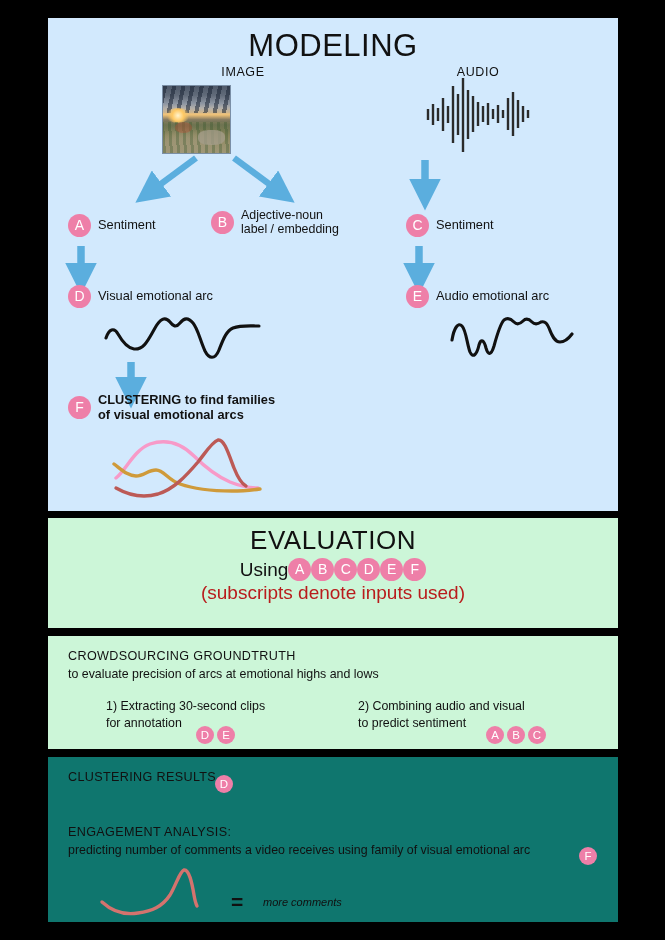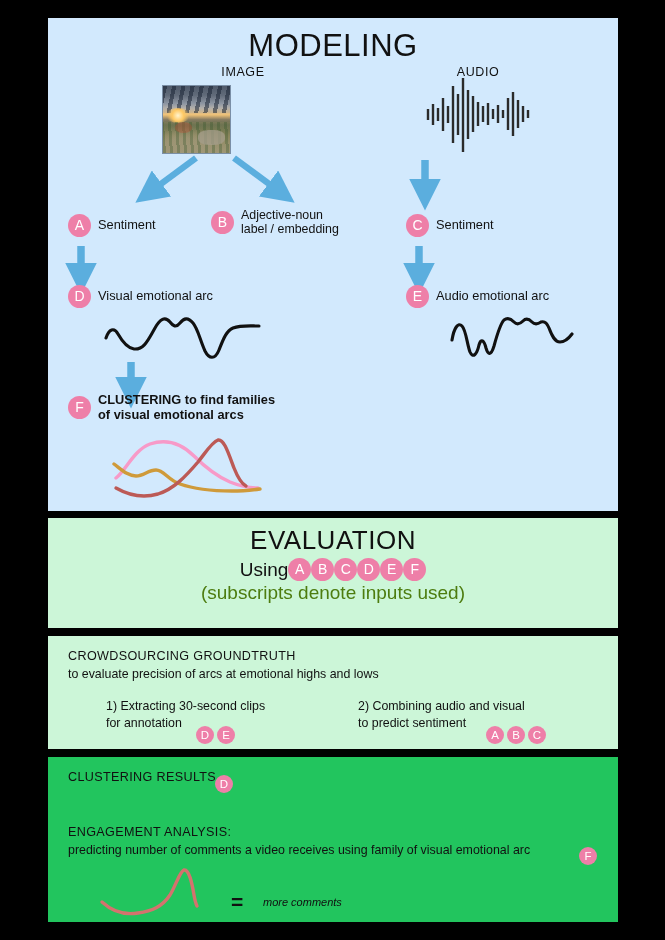--- a/index.html
+++ b/index.html
@@ -5,21 +5,21 @@
   html,body{margin:0;padding:0;}
   body{
     width:665px;height:940px;background:#000;
     font-family:"Liberation Sans","DejaVu Sans",sans-serif;
     overflow:hidden;position:relative;
   }
   .panel{position:absolute;left:48px;width:570px;box-sizing:border-box;}
   #modeling-panel{top:18px;height:493px;background:#d2e9fd;}
   #evaluation-panel{top:518px;height:110px;background:#ccf6d8;}
   #crowdsourcing-panel{top:636px;height:113px;background:#ccf6d8;}
-  #results-panel{top:757px;height:165px;background:#22c55e;}
+  #results-panel{top:757px;height:165px;background:#0f766e;}
 
   .sec-title{
     text-align:center;font-weight:400;letter-spacing:.5px;color:#111;
   }
   #modeling-title{font-size:31px;margin-top:10px;}
   #evaluation-title{font-size:26px;margin-top:7px;}
 
   .col-label{
     position:absolute;font-size:12.5px;letter-spacing:.6px;color:#111;
     text-align:center;
@@ -34,21 +34,21 @@
   }
   .badge.sm{width:18px;height:18px;line-height:18px;font-size:11.5px;}
   .node{position:absolute;display:flex;align-items:center;gap:7px;}
   .node .txt{font-size:12.8px;color:#111;line-height:1.15;}
   .node .txt.two{font-size:12.4px;}
   svg{position:absolute;overflow:visible;}
   .eval-using{
     text-align:center;font-size:19px;color:#111;margin-top:2px;
     display:flex;align-items:center;justify-content:center;gap:0;
   }
-  .eval-sub{text-align:center;font-size:19px;color:#4d7c0f;margin-top:1px;}
+  .eval-sub{text-align:center;font-size:19px;color:#b91c1c;margin-top:1px;}
   .blk{position:absolute;color:#111;}
   .hdr{font-size:12.6px;letter-spacing:.35px;}
   .sub{font-size:12.4px;}
   .ital{font-style:italic;font-size:11px;}
 </style>
 </head>
 <body>
 
 <div class="panel" id="modeling-panel">
 

